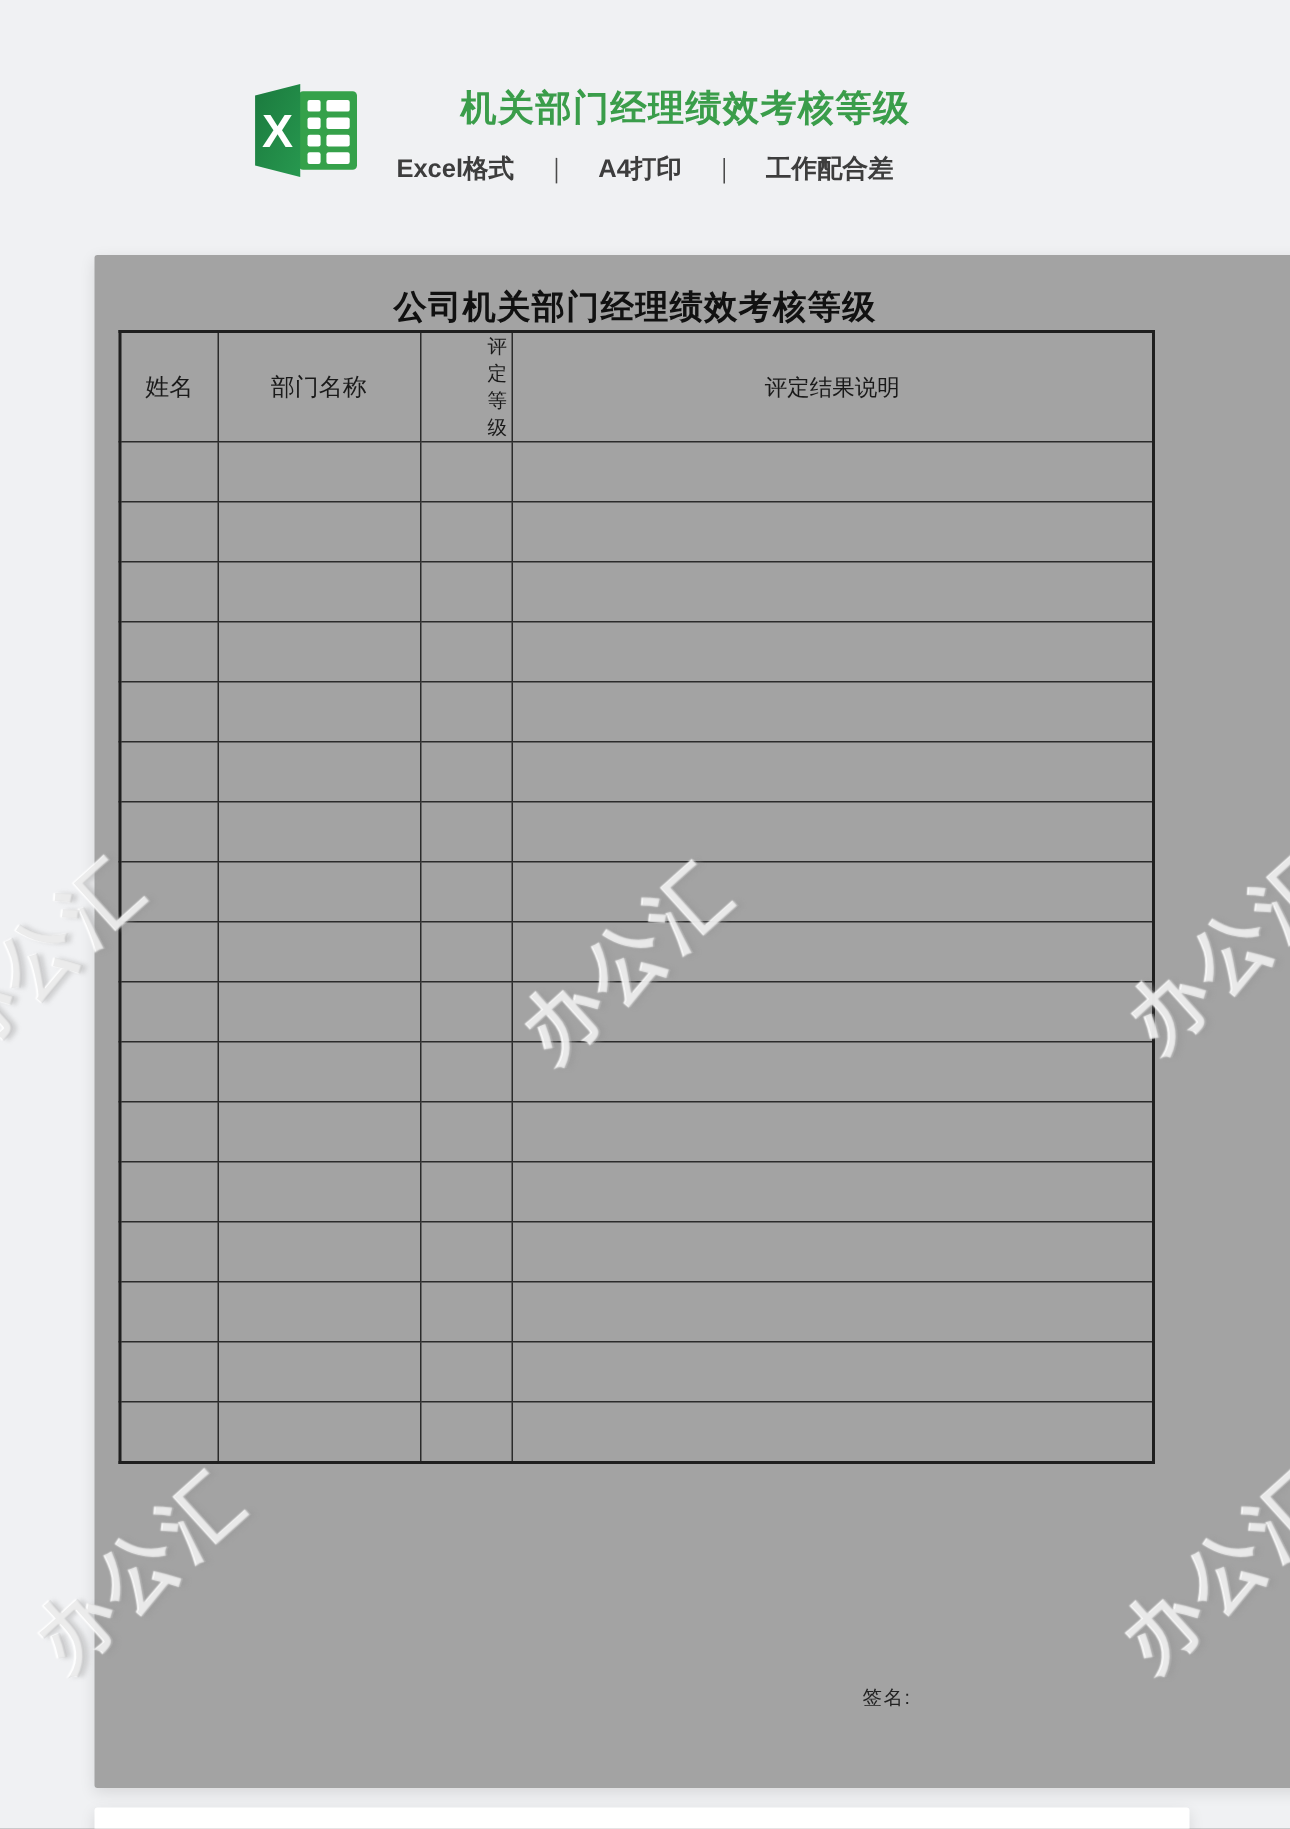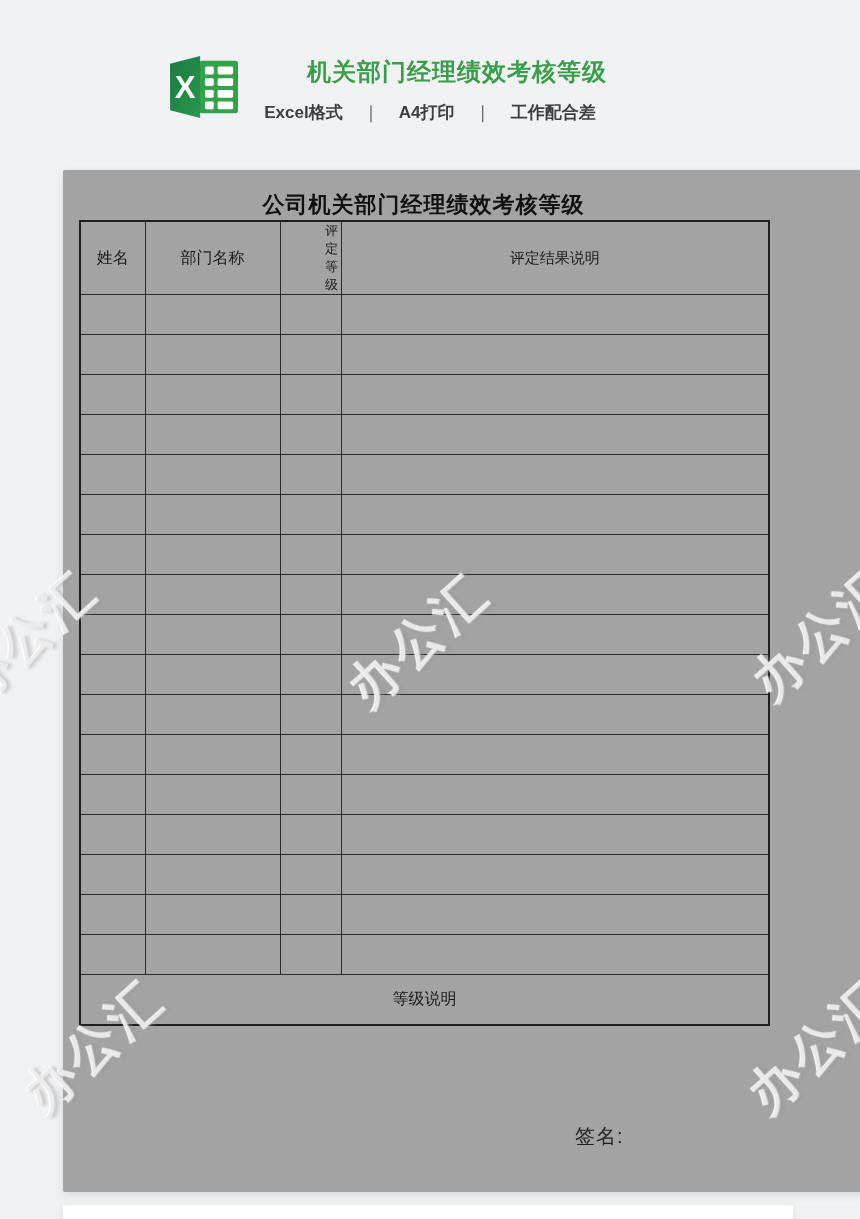--- a/index.html
+++ b/index.html
@@ -50,21 +50,21 @@
   tr.head-row th.small{font-size:13px;padding-left:42px;}
   tr.head-row th.mid{font-size:15px;}
   tr.empty-row{height:40px;}
   tr.section-row{height:50px;}
   tr.section-row td{font-size:16px;}
   tr.grade-row{height:26px;}
   tr.grade-row td{font-size:15px;line-height:26px;}
   
   .signature{
     position:absolute;left:512px;top:953px;
-    font-size:20px;color:#222;letter-spacing:1px;
+    font-size:13px;color:#222;letter-spacing:1px;
   }
   
   .wm{
     position:absolute;z-index:6;pointer-events:none;
     font-size:52px;font-weight:bold;letter-spacing:4px;white-space:nowrap;
     color:rgba(190,190,190,0.28);
     text-shadow:-1px -1px 1px rgba(255,255,255,0.95),2px 2px 3px rgba(150,150,150,0.35);
     transform:translate(-50%,-50%) rotate(-42deg);
   }
   .wm1{left:28px;top:638px;}
@@ -227,23 +227,20 @@
           <td></td>
         </tr>
         <tr class="empty-row">
           <td></td>
           <td></td>
           <td></td>
           <td></td>
         </tr>
       </tbody>
     <tbody>
-      <tr class="section-row">
-        <td colspan="4">等级说明</td>
-      </tr>
       </tbody>
   </table>
 
   <div class="signature">签名:</div>
 </div>
 
 <div class="card2"></div>
 
 <div class="wm wm1">办公汇</div>
 <div class="wm wm2">办公汇</div>

